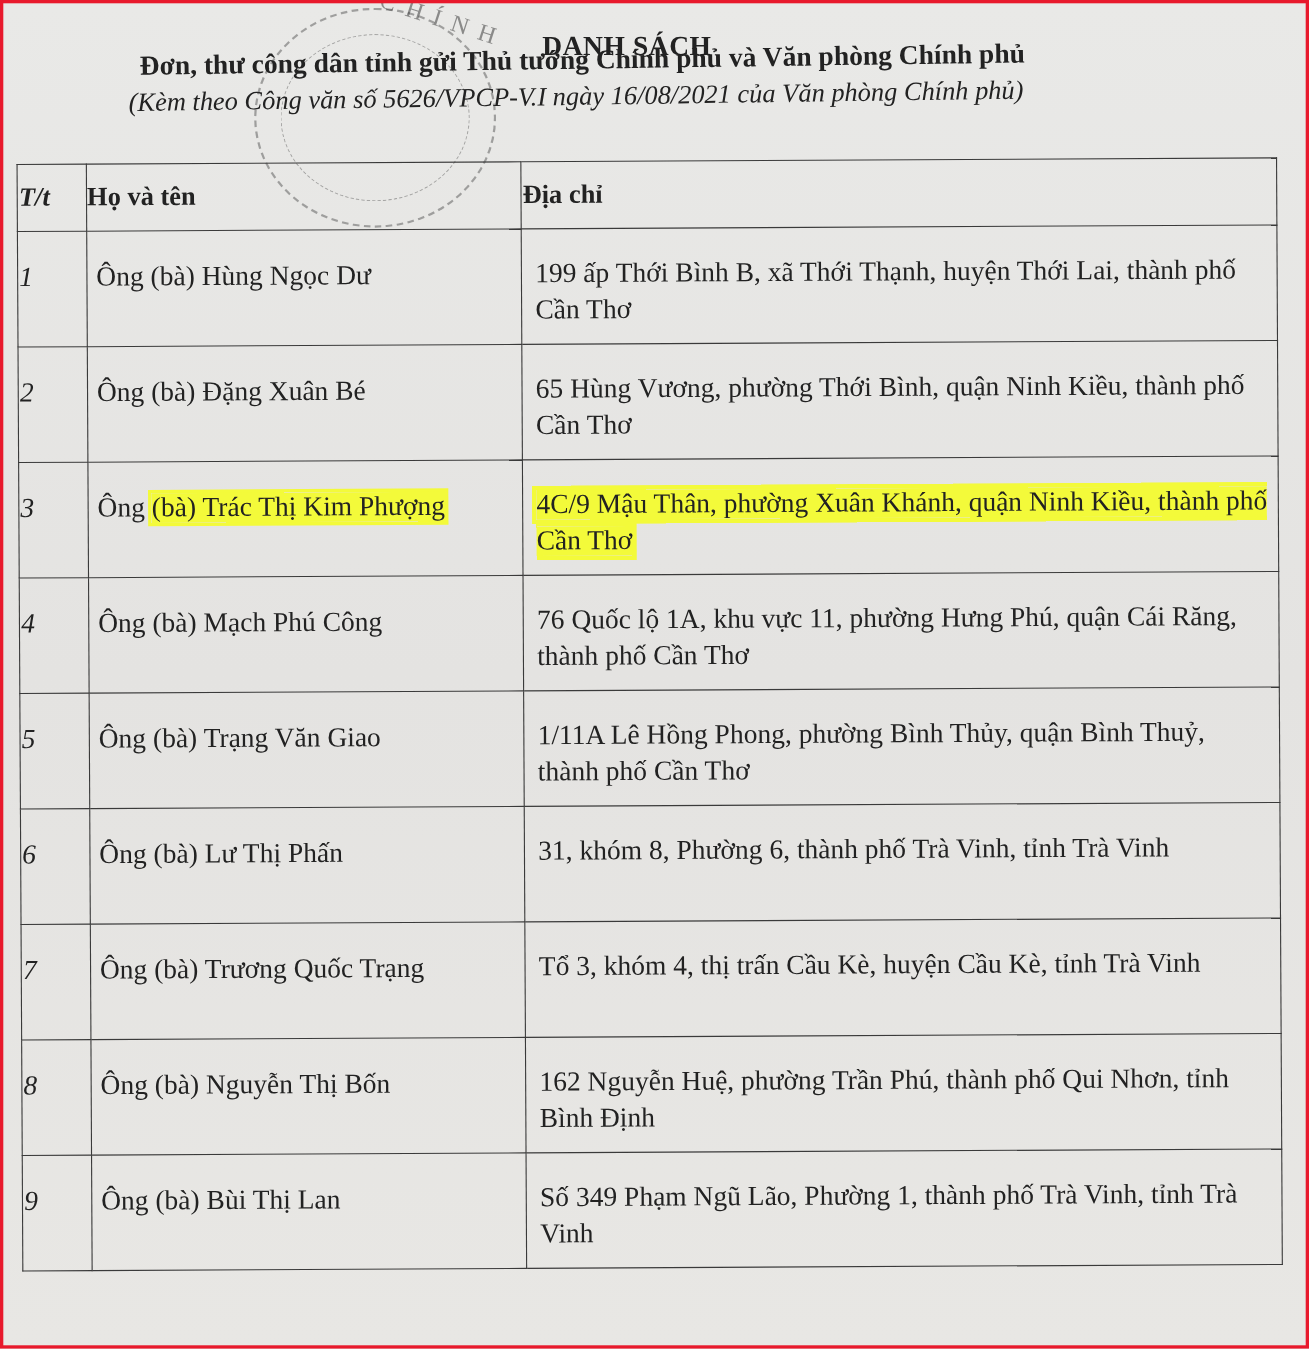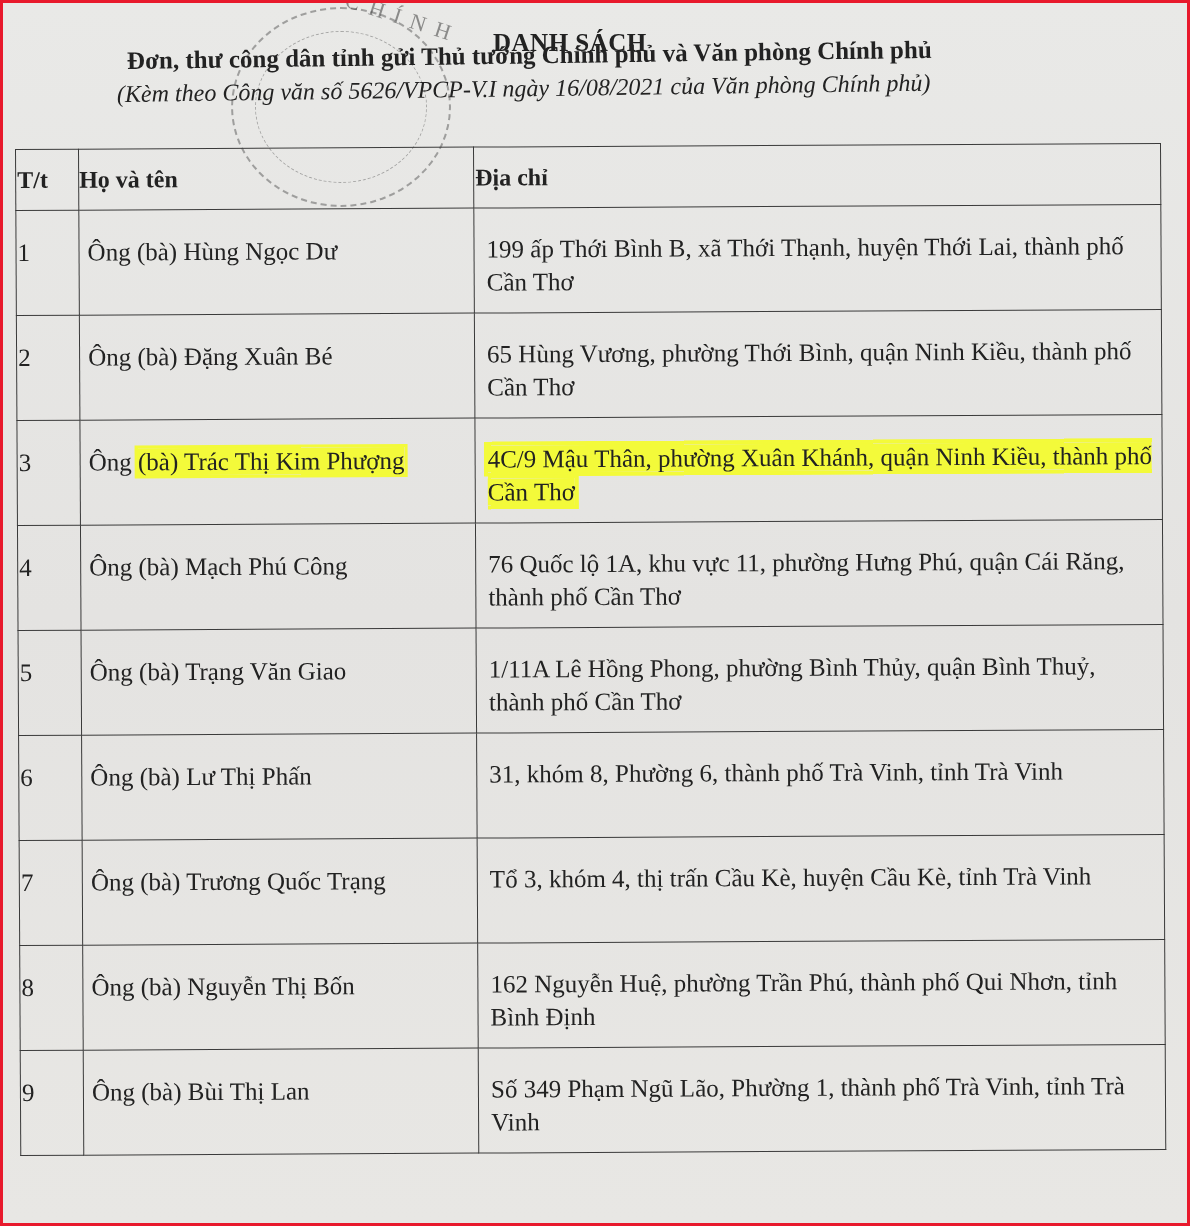--- a/index.html
+++ b/index.html
@@ -56,21 +56,21 @@
     transform: rotate(-0.3deg);
     transform-origin: left top;
   }
   table.list td, table.list th {
     border: 1.5px solid #3a3a3a;
     vertical-align: top;
     text-align: left;
     font-weight: normal;
   }
   table.list th { height: 58px; vertical-align: middle; font-weight: bold; font-size: 24px; }
-  .col-no { width: 60px; text-align: right; }
+  .col-no { width: 60px; text-align: right; font-style: italic; }
   .col-name { width: 380px; }
   .col-addr { }
   td.col-no { padding-top: 28px; text-align: center; }
   td.col-name { padding: 28px 6px 0 8px; }
   td.col-addr { padding: 24px 8px 0 12px; line-height: 33px; }
   tr.row { height: 105px; }
   th.col-name { text-align: center; padding-left: 0; }
   th.col-addr { text-align: center; }
   .hl {
     background: #f3fa3a;

